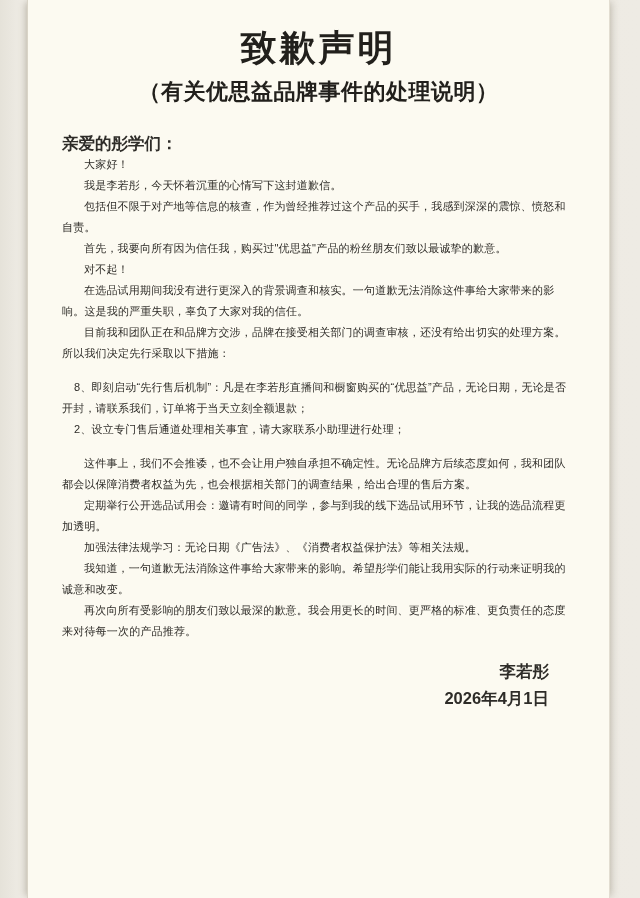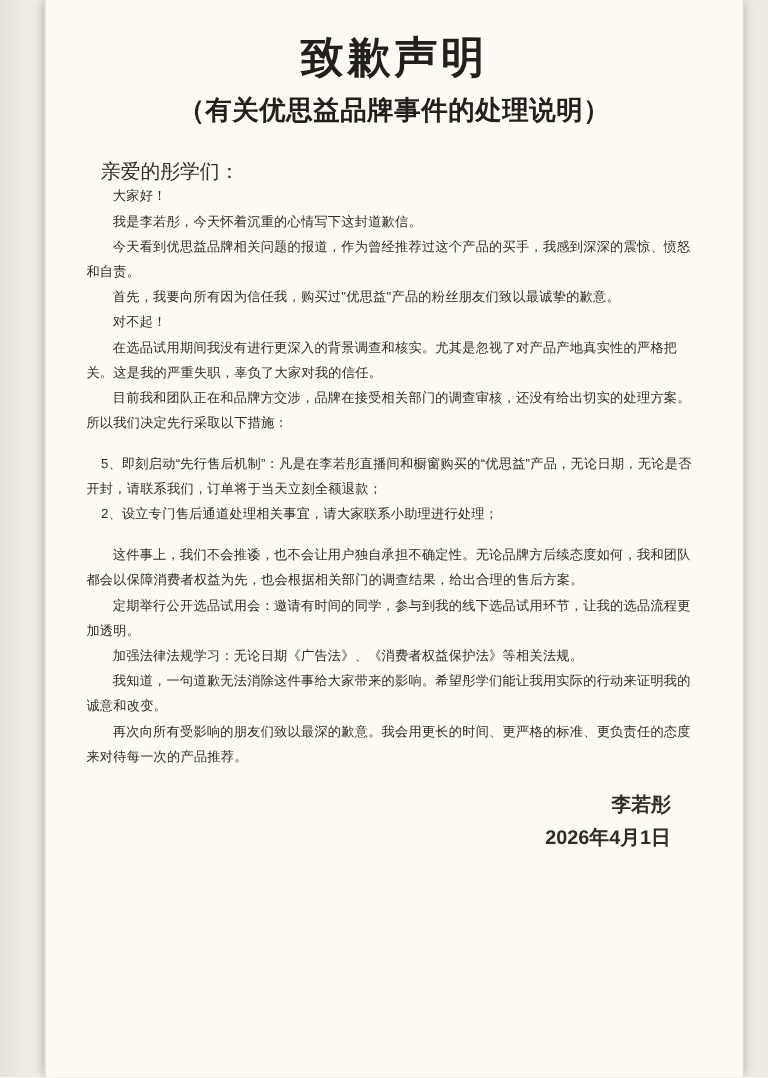--- a/index.html
+++ b/index.html
@@ -18,21 +18,21 @@
     color: var(--text);
   }
   .stage {
     position: relative;
     width: 640px;
     height: 898px;
     background: linear-gradient(90deg, #e5e2d9 0%, #efece5 3.5%, #ece9e1 55%, #eeebe4 100%);
   }
   .paper {
     position: absolute;
-    left: 37px;
+    left: 27px;
     top: 0;
     width: 583px;
     height: 898px;
     background: var(--paper);
     border-left: 1px solid #d9d4c7;
     border-right: 1px solid #e2ddd1;
     box-shadow: -4px 0 7px -2px rgba(110,100,80,.35), 4px 0 7px -2px rgba(110,100,80,.30);
     padding: 22px 34px 0 34px;
   }
   .doc-title {
@@ -49,24 +49,24 @@
     margin: 9px 0 0 0;
     text-align: center;
     font-family: Liberation Serif, serif;
     font-weight: 700;
     font-size: 22px;
     line-height: 1.3;
     letter-spacing: 0.5px;
     color: var(--title);
   }
   .salutation {
-    margin: 26px 0 0 12px;
+    margin: 26px 0 0 0;
     font-size: 16.5px;
     line-height: 21px;
-    font-weight: 400;
+    font-weight: 700;
   }
   .para {
     margin: 0;
     font-size: 11px;
     line-height: 21px;
     font-weight: 500;
     text-indent: 2em;
     letter-spacing: 0.2px;
   }
   .measures { margin: 13px 0 13px 0; }
@@ -89,28 +89,28 @@
 <div class="stage">
   <div class="paper">
 
     <h1 class="doc-title">致歉声明</h1>
     <h2 class="doc-subtitle">（有关优思益品牌事件的处理说明）</h2>
 
     <p class="salutation">亲爱的彤学们：</p>
 
     <p class="para">大家好！</p>
     <p class="para">我是李若彤，今天怀着沉重的心情写下这封道歉信。</p>
-    <p class="para">今天看到优思益品牌相关问题的报道，作为曾经推荐过这个产品的买手，我感到深深的震惊、愤怒和自责。</p>
+    <p class="para">包括但不限于对产地等信息的核查，作为曾经推荐过这个产品的买手，我感到深深的震惊、愤怒和自责。</p>
     <p class="para">首先，我要向所有因为信任我，购买过"优思益"产品的粉丝朋友们致以最诚挚的歉意。</p>
     <p class="para">对不起！</p>
-    <p class="para">在选品试用期间我没有进行更深入的背景调查和核实。尤其是忽视了对产品产地真实性的严格把关。这是我的严重失职，辜负了大家对我的信任。</p>
+    <p class="para">在选品试用期间我没有进行更深入的背景调查和核实。一句道歉无法消除这件事给大家带来的影响。这是我的严重失职，辜负了大家对我的信任。</p>
     <p class="para">目前我和团队正在和品牌方交涉，品牌在接受相关部门的调查审核，还没有给出切实的处理方案。所以我们决定先行采取以下措施：</p>
 
     <div class="measures">
-      <p class="para measure">5、即刻启动“先行售后机制”：凡是在李若彤直播间和橱窗购买的“优思益”产品，无论日期，无论是否开封，请联系我们，订单将于当天立刻全额退款；</p>
+      <p class="para measure">8、即刻启动“先行售后机制”：凡是在李若彤直播间和橱窗购买的“优思益”产品，无论日期，无论是否开封，请联系我们，订单将于当天立刻全额退款；</p>
       <p class="para measure">2、设立专门售后通道处理相关事宜，请大家联系小助理进行处理；</p>
     </div>
 
     <p class="para">这件事上，我们不会推诿，也不会让用户独自承担不确定性。无论品牌方后续态度如何，我和团队都会以保障消费者权益为先，也会根据相关部门的调查结果，给出合理的售后方案。</p>
     <p class="para">定期举行公开选品试用会：邀请有时间的同学，参与到我的线下选品试用环节，让我的选品流程更加透明。</p>
     <p class="para">加强法律法规学习：无论日期《广告法》、《消费者权益保护法》等相关法规。</p>
     <p class="para">我知道，一句道歉无法消除这件事给大家带来的影响。希望彤学们能让我用实际的行动来证明我的诚意和改变。</p>
     <p class="para">再次向所有受影响的朋友们致以最深的歉意。我会用更长的时间、更严格的标准、更负责任的态度来对待每一次的产品推荐。</p>
 
     <div class="signature">

